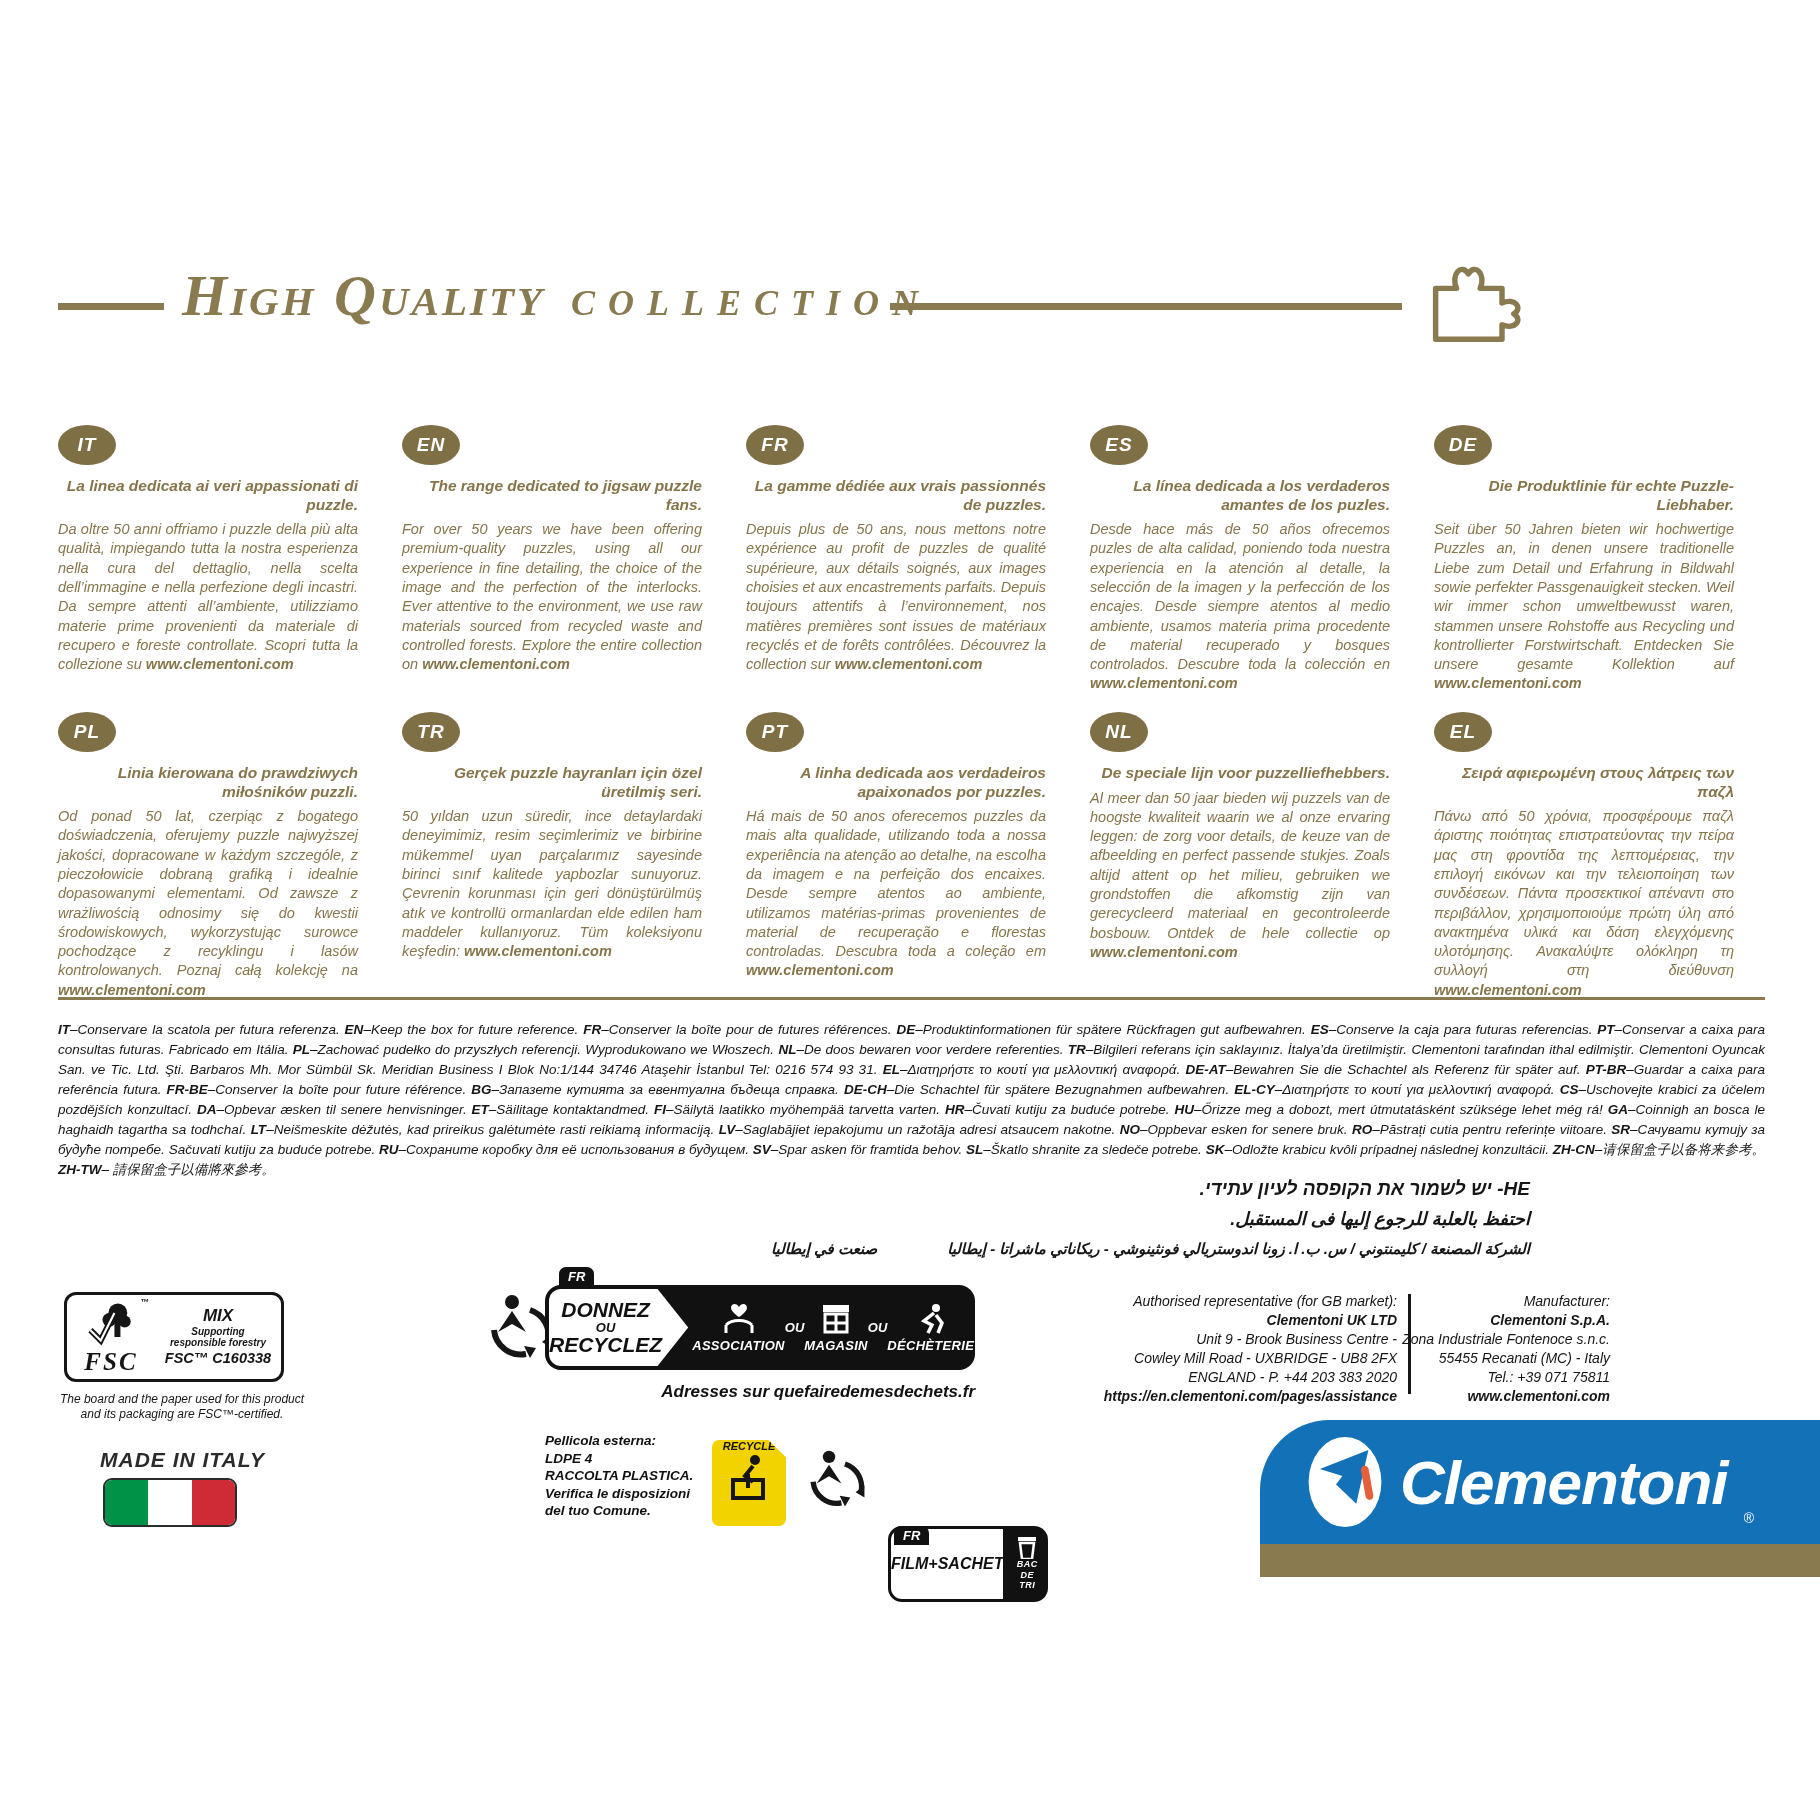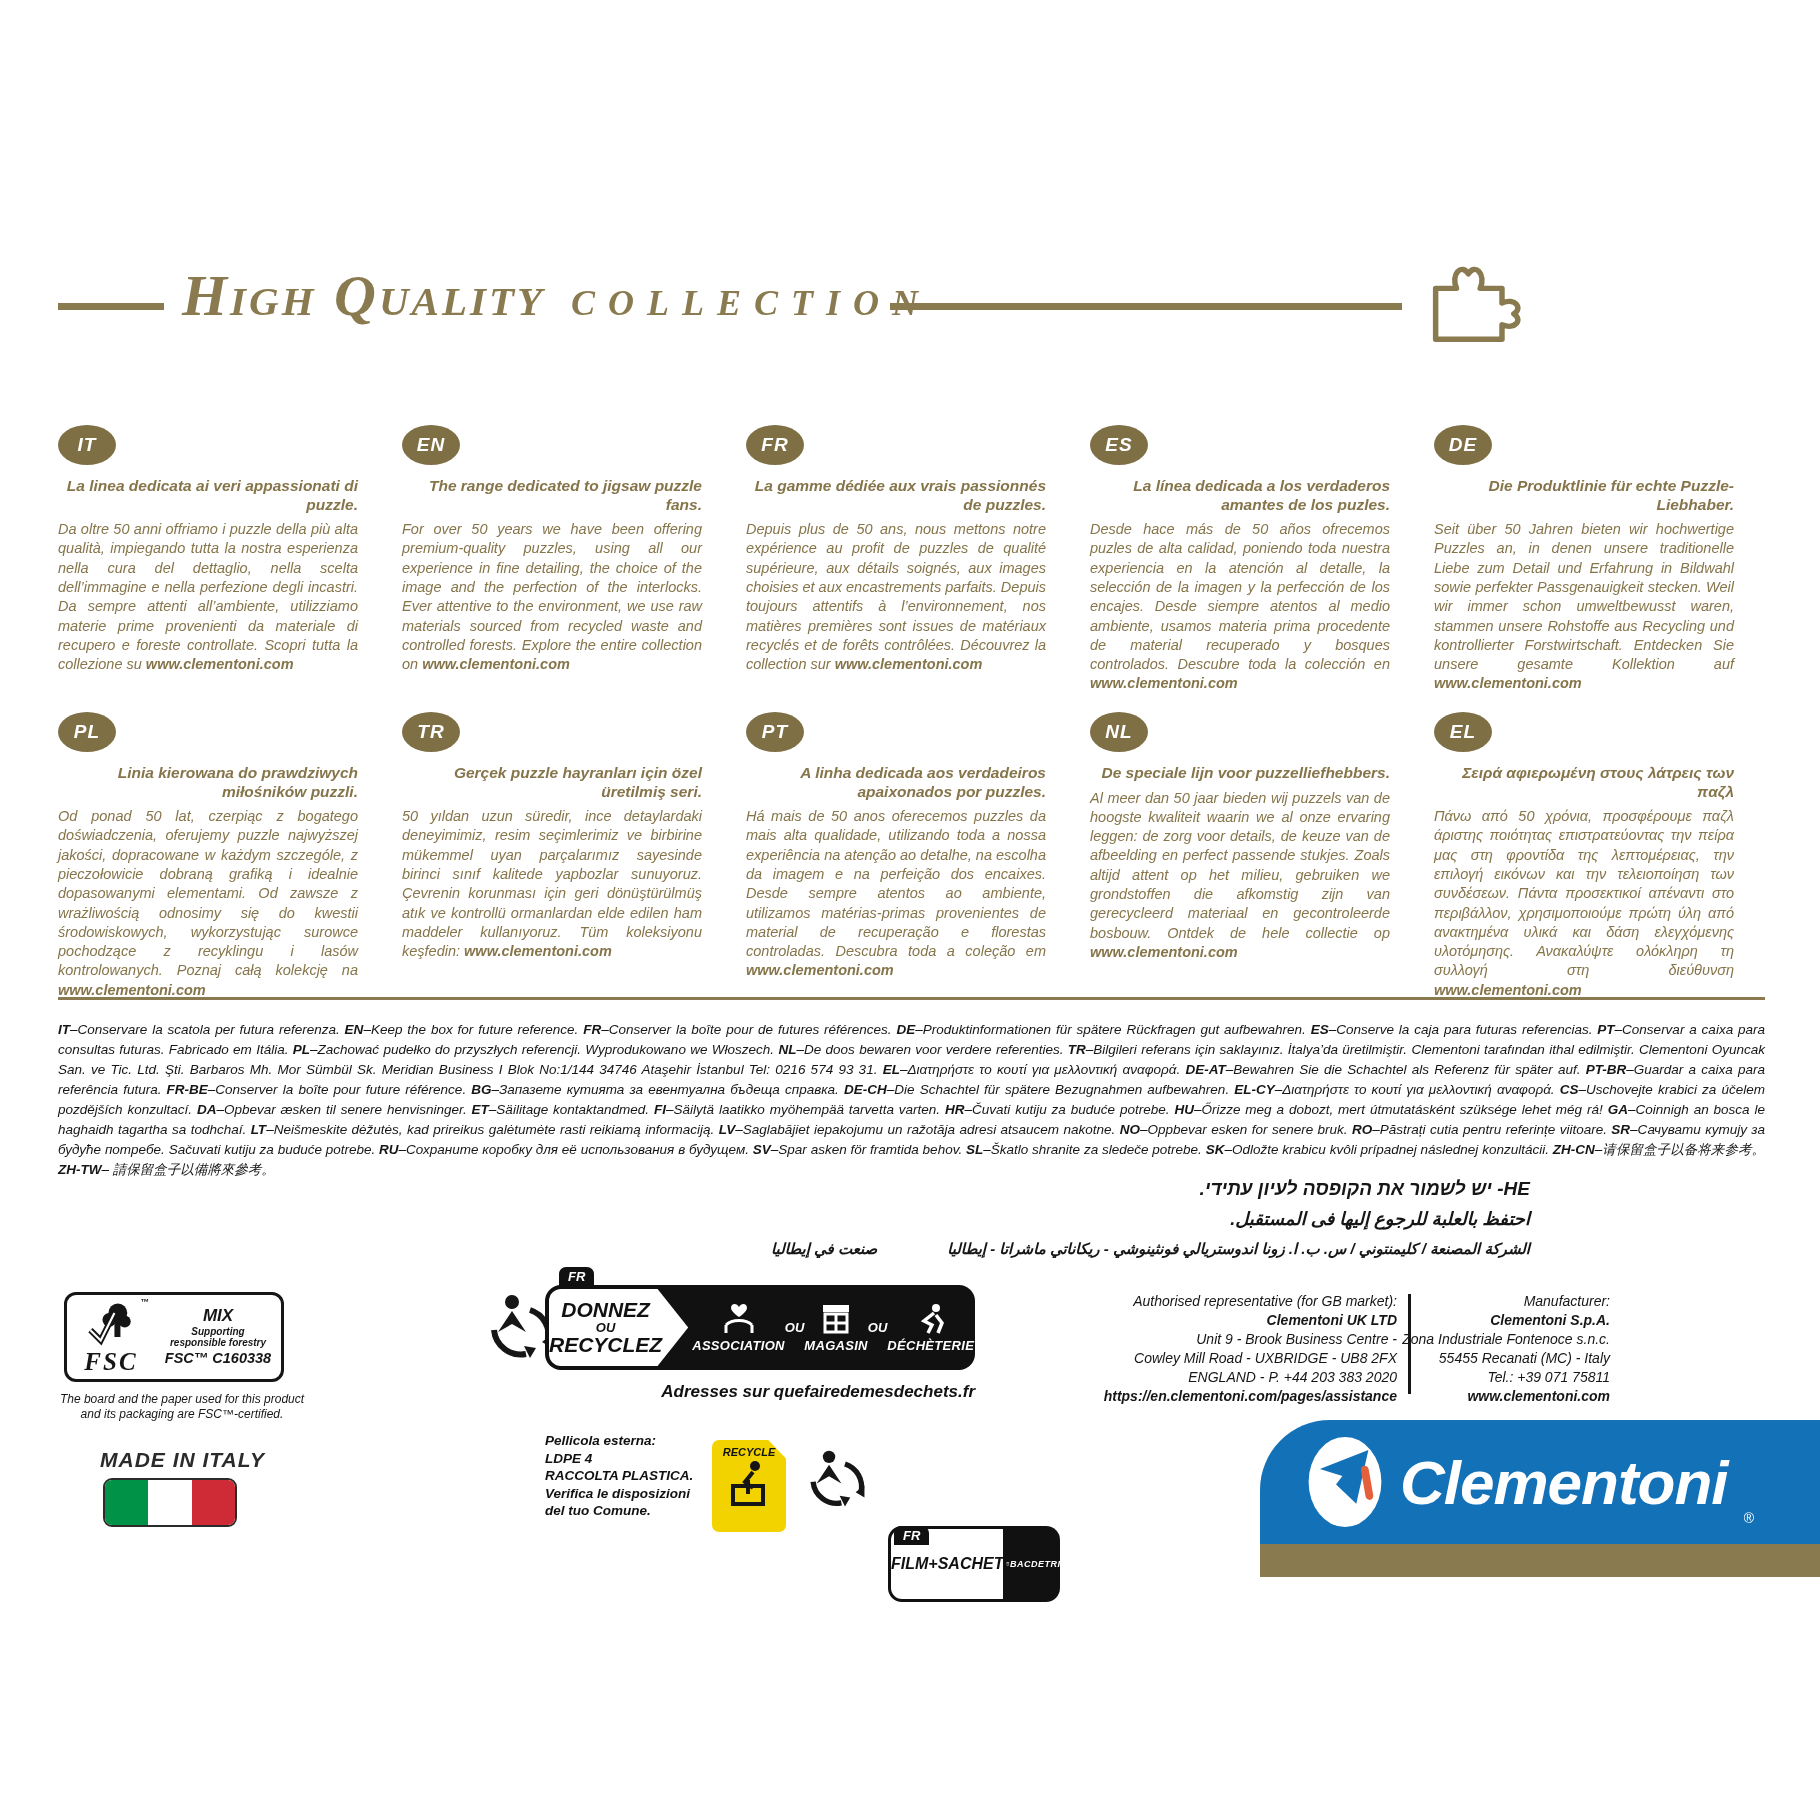--- a/index.html
+++ b/index.html
@@ -56,31 +56,31 @@
   .donnez-items{flex:1;display:flex;align-items:center;justify-content:space-evenly;color:#fff;padding-right:8px;}
   .dz-item{display:flex;flex-direction:column;align-items:center;gap:3px;}
   .dz-label{font-size:13px;font-weight:bold;letter-spacing:.3px;}
   .dz-ou{font-size:13px;font-weight:bold;}
   .adresses{font-weight:bold;font-size:17px;color:#111;}
 
   .pellicola{font-weight:bold;font-size:13.5px;color:#111;white-space:pre-line;line-height:1.3;}
 
   .recycle-y{width:74px;height:86px;background:#f2d300;border-radius:7px;
              clip-path:polygon(0 0,76% 0,100% 20%,100% 100%,0 100%);
-             display:flex;flex-direction:column;align-items:center;padding-top:6px;}
+             display:flex;flex-direction:column;align-items:center;}
   .recycle-w{font-size:11px;font-weight:900;color:#111;}
 
   .film-badge{width:160px;position:relative;}
   .film-tab{position:absolute;top:0;left:6px;background:#111;color:#fff;font-weight:bold;
             font-size:13px;padding:2px 9px;border-radius:7px 7px 0 0;}
   .film-pill{margin-top:19px;height:76px;display:flex;}
   .film-white{flex:1;background:#fff;border:3px solid #111;border-radius:14px 0 0 14px;
               display:flex;flex-direction:row;align-items:center;justify-content:center;
               color:#111;font-weight:900;font-size:16px;line-height:1.1;}
-  .film-black{width:54px;background:#111;border-radius:0 14px 14px 0;display:flex;
+  .film-black{width:54px;background:#111;border-radius:0 14px 14px 0;display:flex;flex-direction:column;
               align-items:center;justify-content:center;color:#fff;}
   .bac-line{font-size:9px;font-weight:bold;line-height:1.15;letter-spacing:.5px;}
 
   
   .addr{color:#161616;font-size:14px;line-height:19px;text-align:right;}
   .addr div{white-space:nowrap;}
   .addr .b{font-weight:bold;}
   .addr-div{width:3px;background:#161616;}
 
   

